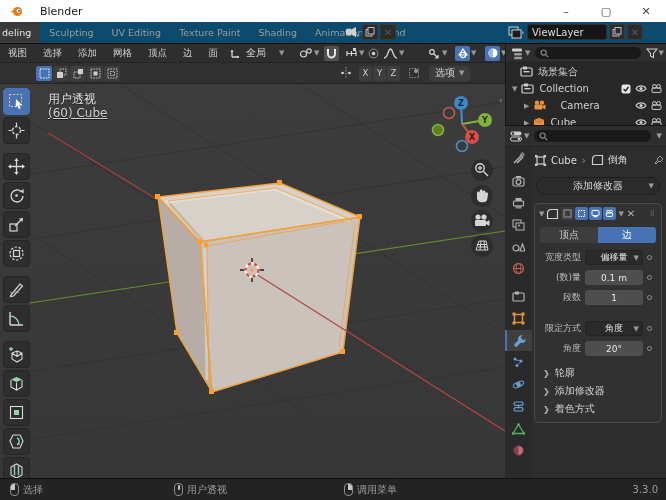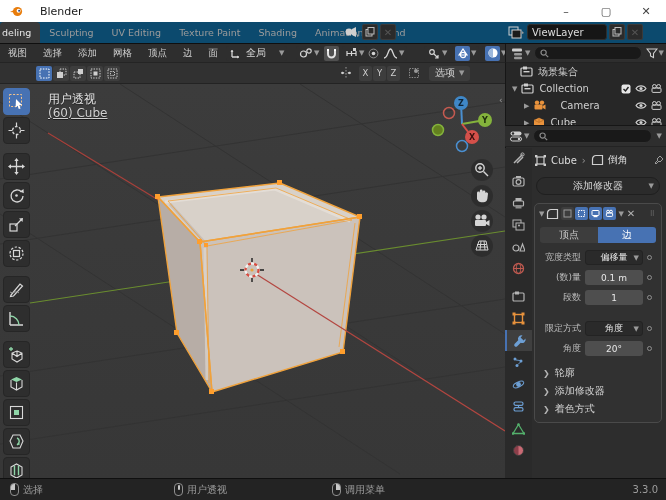--- a/index.html
+++ b/index.html
@@ -838,18 +838,18 @@
 
 <div class="abs statusbar">
   <div class="hint" style="left:10px">
     <div class="mouse left"></div>
     <span>选择</span>
   </div>
   <div class="hint" style="left:174px">
     <div class="mouse mid"></div>
     <span>用户透视</span>
   </div>
-  <div class="hint" style="left:332px">
+  <div class="hint" style="left:344px">
     <div class="mouse right"></div>
     <span>调用菜单</span>
   </div>
   <span class="version">3.3.0</span>
 </div>
 
 </body></html>

